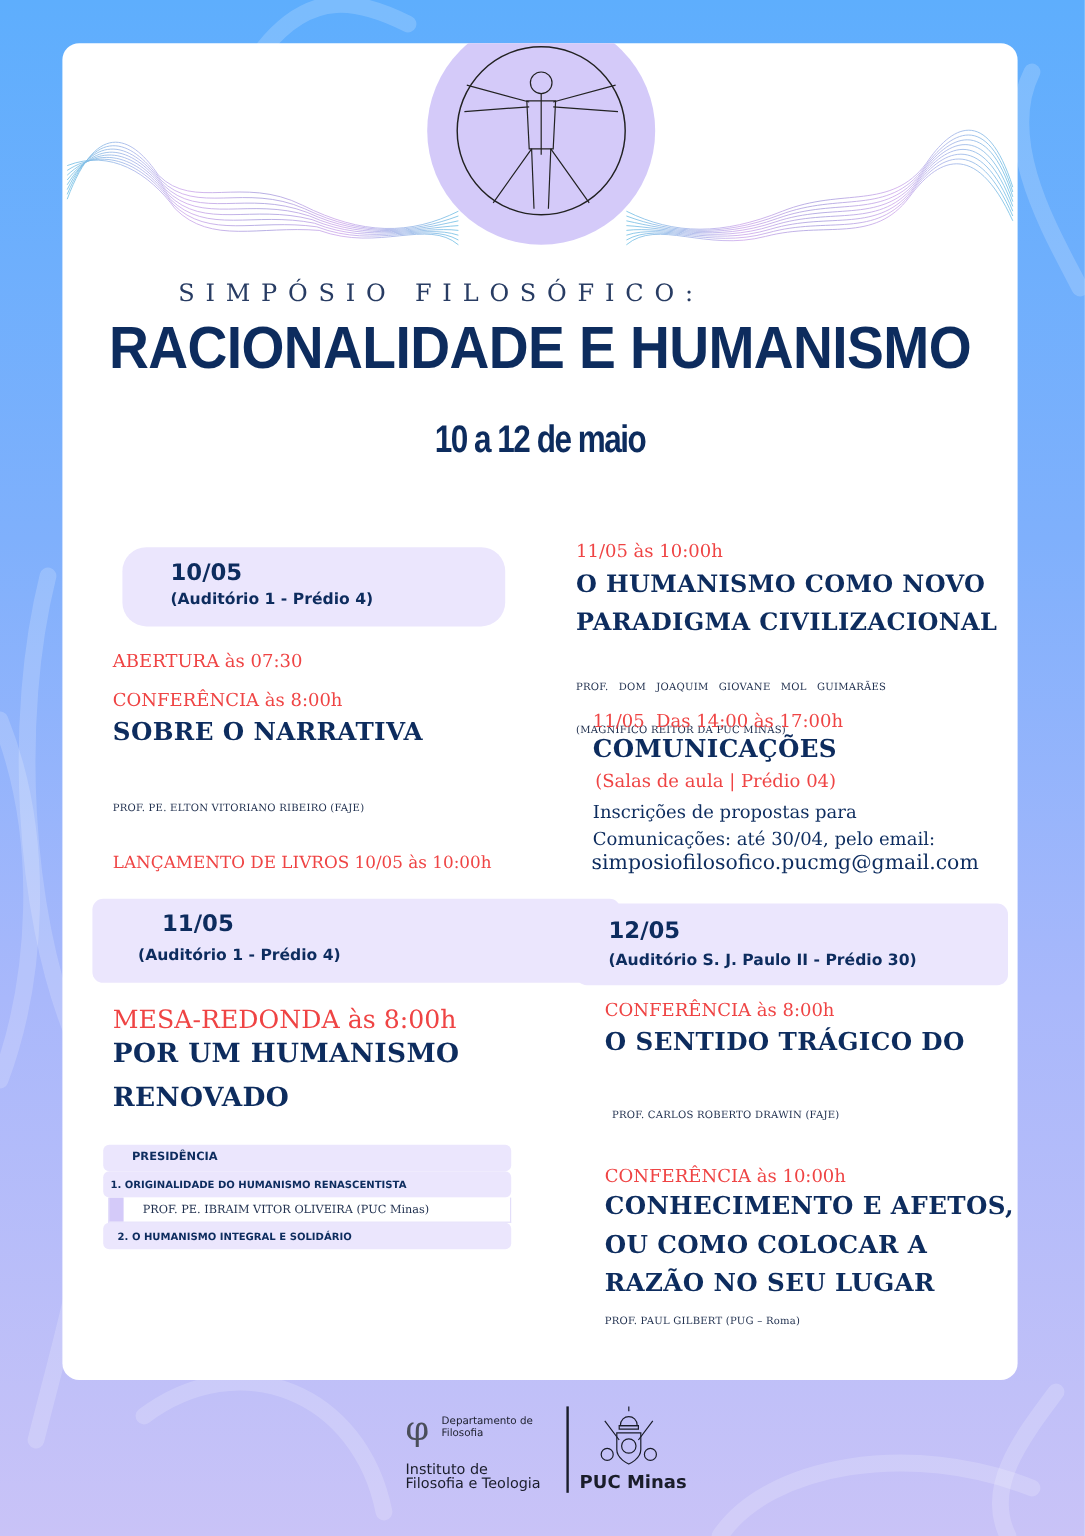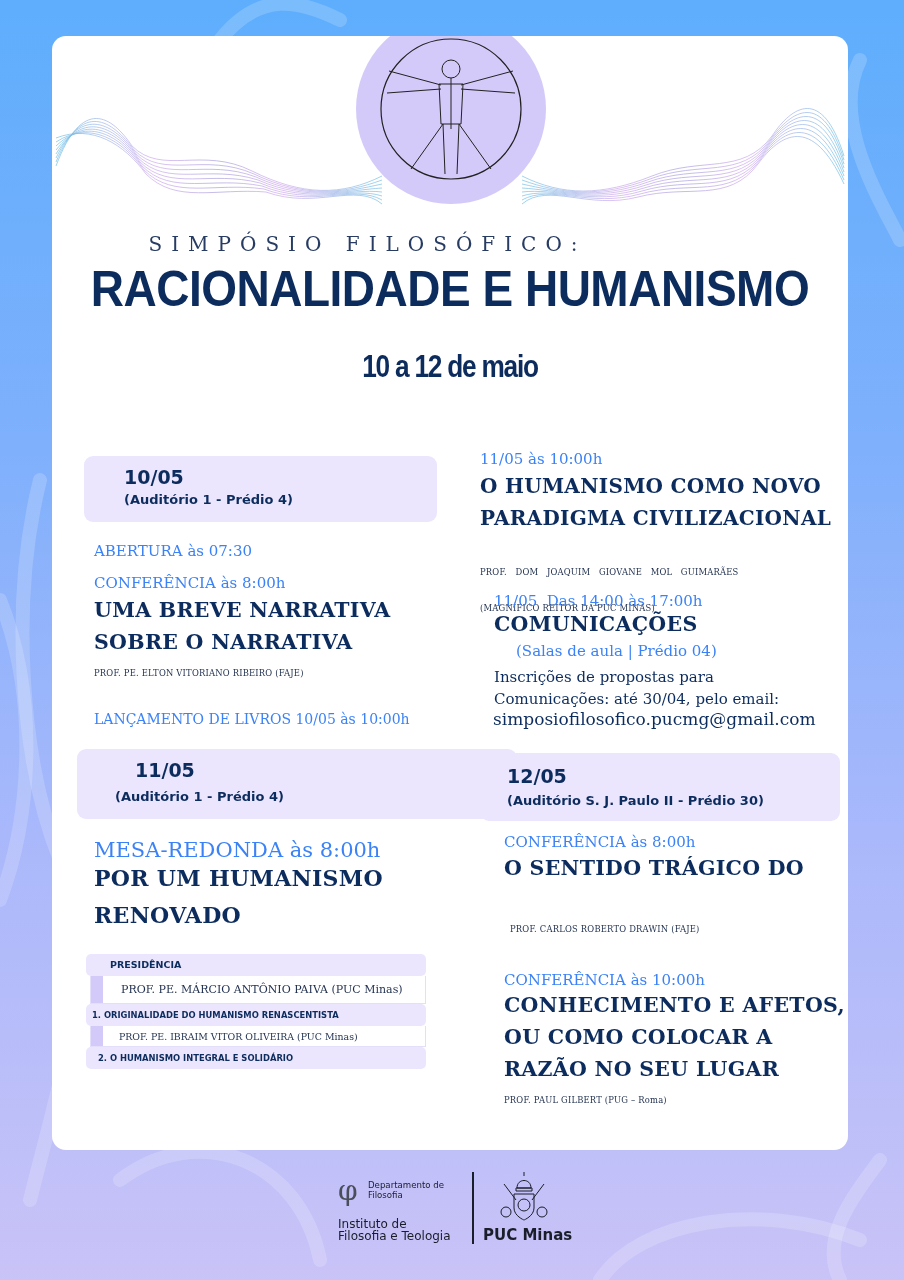--- a/index.html
+++ b/index.html
@@ -38,21 +38,21 @@
       color: #0d2c5e; letter-spacing: -1.5px; transform: scaleX(0.82);
     }
 
     .day-box {
       position: absolute; background: #ebe6fd; border-radius: 9px;
       color: #0d2c5e; font-family: "DejaVu Sans", sans-serif; font-weight: bold;
     }
     .day-box .d { font-size: 19px; }
     .day-box .loc { font-size: 13px; margin-top: 4px; }
 
-    .teal { color: #3b82f6; font-family: "DejaVu Serif", serif; font-size: 15px; position: absolute; }
+    .teal { color: #ef4444; font-family: "DejaVu Serif", serif; font-size: 15px; position: absolute; }
     .talk {
       position: absolute; color: #0d2c5e; font-family: "DejaVu Serif", serif; font-weight: bold;
       font-size: 20.5px; line-height: 32px; letter-spacing: 0.3px;
     }
     .speaker {
       position: absolute; font-family: "DejaVu Serif", serif; font-size: 8.4px; color: #1e2e4d;
       line-height: 12px; letter-spacing: 0.2px;
     }
     .plain {
       position: absolute; font-family: "DejaVu Serif", serif; color: #0d2c5e; font-size: 15px;
@@ -155,69 +155,64 @@
         <path d="M72 95 L74 145 M88 95 L86 145"></path>
         <path d="M72 95 L40 140 M88 95 L120 140"></path>
       </g>
     </svg>
   </div>
 
   <div class="subtitle">SIMPÓSIO FILOSÓFICO:</div>
   <div class="title">RACIONALIDADE E HUMANISMO</div>
   <div class="dates">10 a 12 de maio</div>
 
-  <div class="day-box" style="left:32px; top:420px; width:353px; height:66px; padding:10px 0 0 40px;">
+  <div class="day-box" style="left:50px; top:420px; width:319px; height:66px; padding:10px 0 0 40px;border-radius:20px;">
     <div class="d">10/05</div>
     <div class="loc">(Auditório 1 - Prédio 4)</div>
   </div>
   <div class="teal" style="left:42px; top:506px;">ABERTURA às 07:30</div>
   <div class="teal" style="left:42px; top:538px;">CONFERÊNCIA às 8:00h</div>
   <div class="talk" style="left:42px; top:558px;">
-    <div>UMA BREVE NARRATIVA</div>
     <div>SOBRE  O NARRATIVA</div>
   </div>
   <div class="speaker" style="left:42px; top:631px;">PROF. PE. ELTON VITORIANO RIBEIRO (FAJE)</div>
   <div class="teal" style="left:42px; top:675px; font-size:14px;">LANÇAMENTO DE LIVROS 10/05 às 10:00h</div>
 
   <div class="day-box" style="left:25px; top:713px; width:440px; height:70px; padding:10px 0 0 38px;">
     <div class="d" style="padding-left:20px;">11/05</div>
     <div class="loc" style="margin-top:8px;">(Auditório 1 - Prédio 4)</div>
   </div>
   <div class="teal" style="left:42px; top:802px; font-size:21px;">MESA-REDONDA  às 8:00h</div>
   <div class="talk" style="left:42px; top:824px; font-size:22px; line-height:37px;">
     <div>POR UM HUMANISMO</div>
     <div>RENOVADO</div>
   </div>
 
   <div class="panel-table">
     <div class="pt-head">PRESIDÊNCIA</div>
-    <div class="pt-row">
-      <div class="bar"></div>
-      <div class="txt">PROF. PE. MÁRCIO ANTÔNIO PAIVA (PUC Minas)</div>
-    </div>
     <div class="pt-head small">1. ORIGINALIDADE DO HUMANISMO RENASCENTISTA</div>
     <div class="pt-row short">
       <div class="bar"></div>
       <div class="txt">PROF. PE. IBRAIM VITOR OLIVEIRA (PUC Minas)</div>
     </div>
     <div class="pt-head small" style="padding-left:12px;">2. O HUMANISMO INTEGRAL E SOLIDÁRIO</div>
   </div>
 
   <div class="teal" style="left:428px; top:414px;">11/05 às 10:00h</div>
   <div class="talk" style="left:428px; top:434px; font-size:20px;">
     <div>O HUMANISMO COMO NOVO</div>
     <div>PARADIGMA CIVILIZACIONAL</div>
   </div>
   <div class="speaker" style="left:428px; top:506px; white-space:pre;">
     <div>PROF.   DOM   JOAQUIM   GIOVANE   MOL   GUIMARÃES</div>
     <div>(MAGNÍFICO REITOR DA PUC MINAS)</div>
   </div>
   <div class="teal" style="left:442px; top:556px; white-space:pre;">11/05  Das 14:00 às 17:00h</div>
   <div class="talk" style="left:442px; top:572px;">COMUNICAÇÕES</div>
-  <div class="teal" style="left:444px; top:606px;margin-left:20px;">(Salas de aula | Prédio 04)</div>
+  <div class="teal" style="left:444px; top:606px;">(Salas de aula | Prédio 04)</div>
   <div class="plain" style="left:442px; top:630px; line-height:22px;">
     <div>Inscrições de propostas para</div>
     <div>Comunicações: até 30/04, pelo email:</div>
   </div>
   <div class="plain" style="left:441px; top:673px; font-size:17px;">simposiofilosofico.pucmg@gmail.com</div>
 
   <div class="day-box" style="left:428px; top:717px; width:360px; height:68px; padding:12px 0 0 27px;">
     <div class="d">12/05</div>
     <div class="loc" style="margin-top:6px;">(Auditório S. J. Paulo II - Prédio 30)</div>
   </div>

